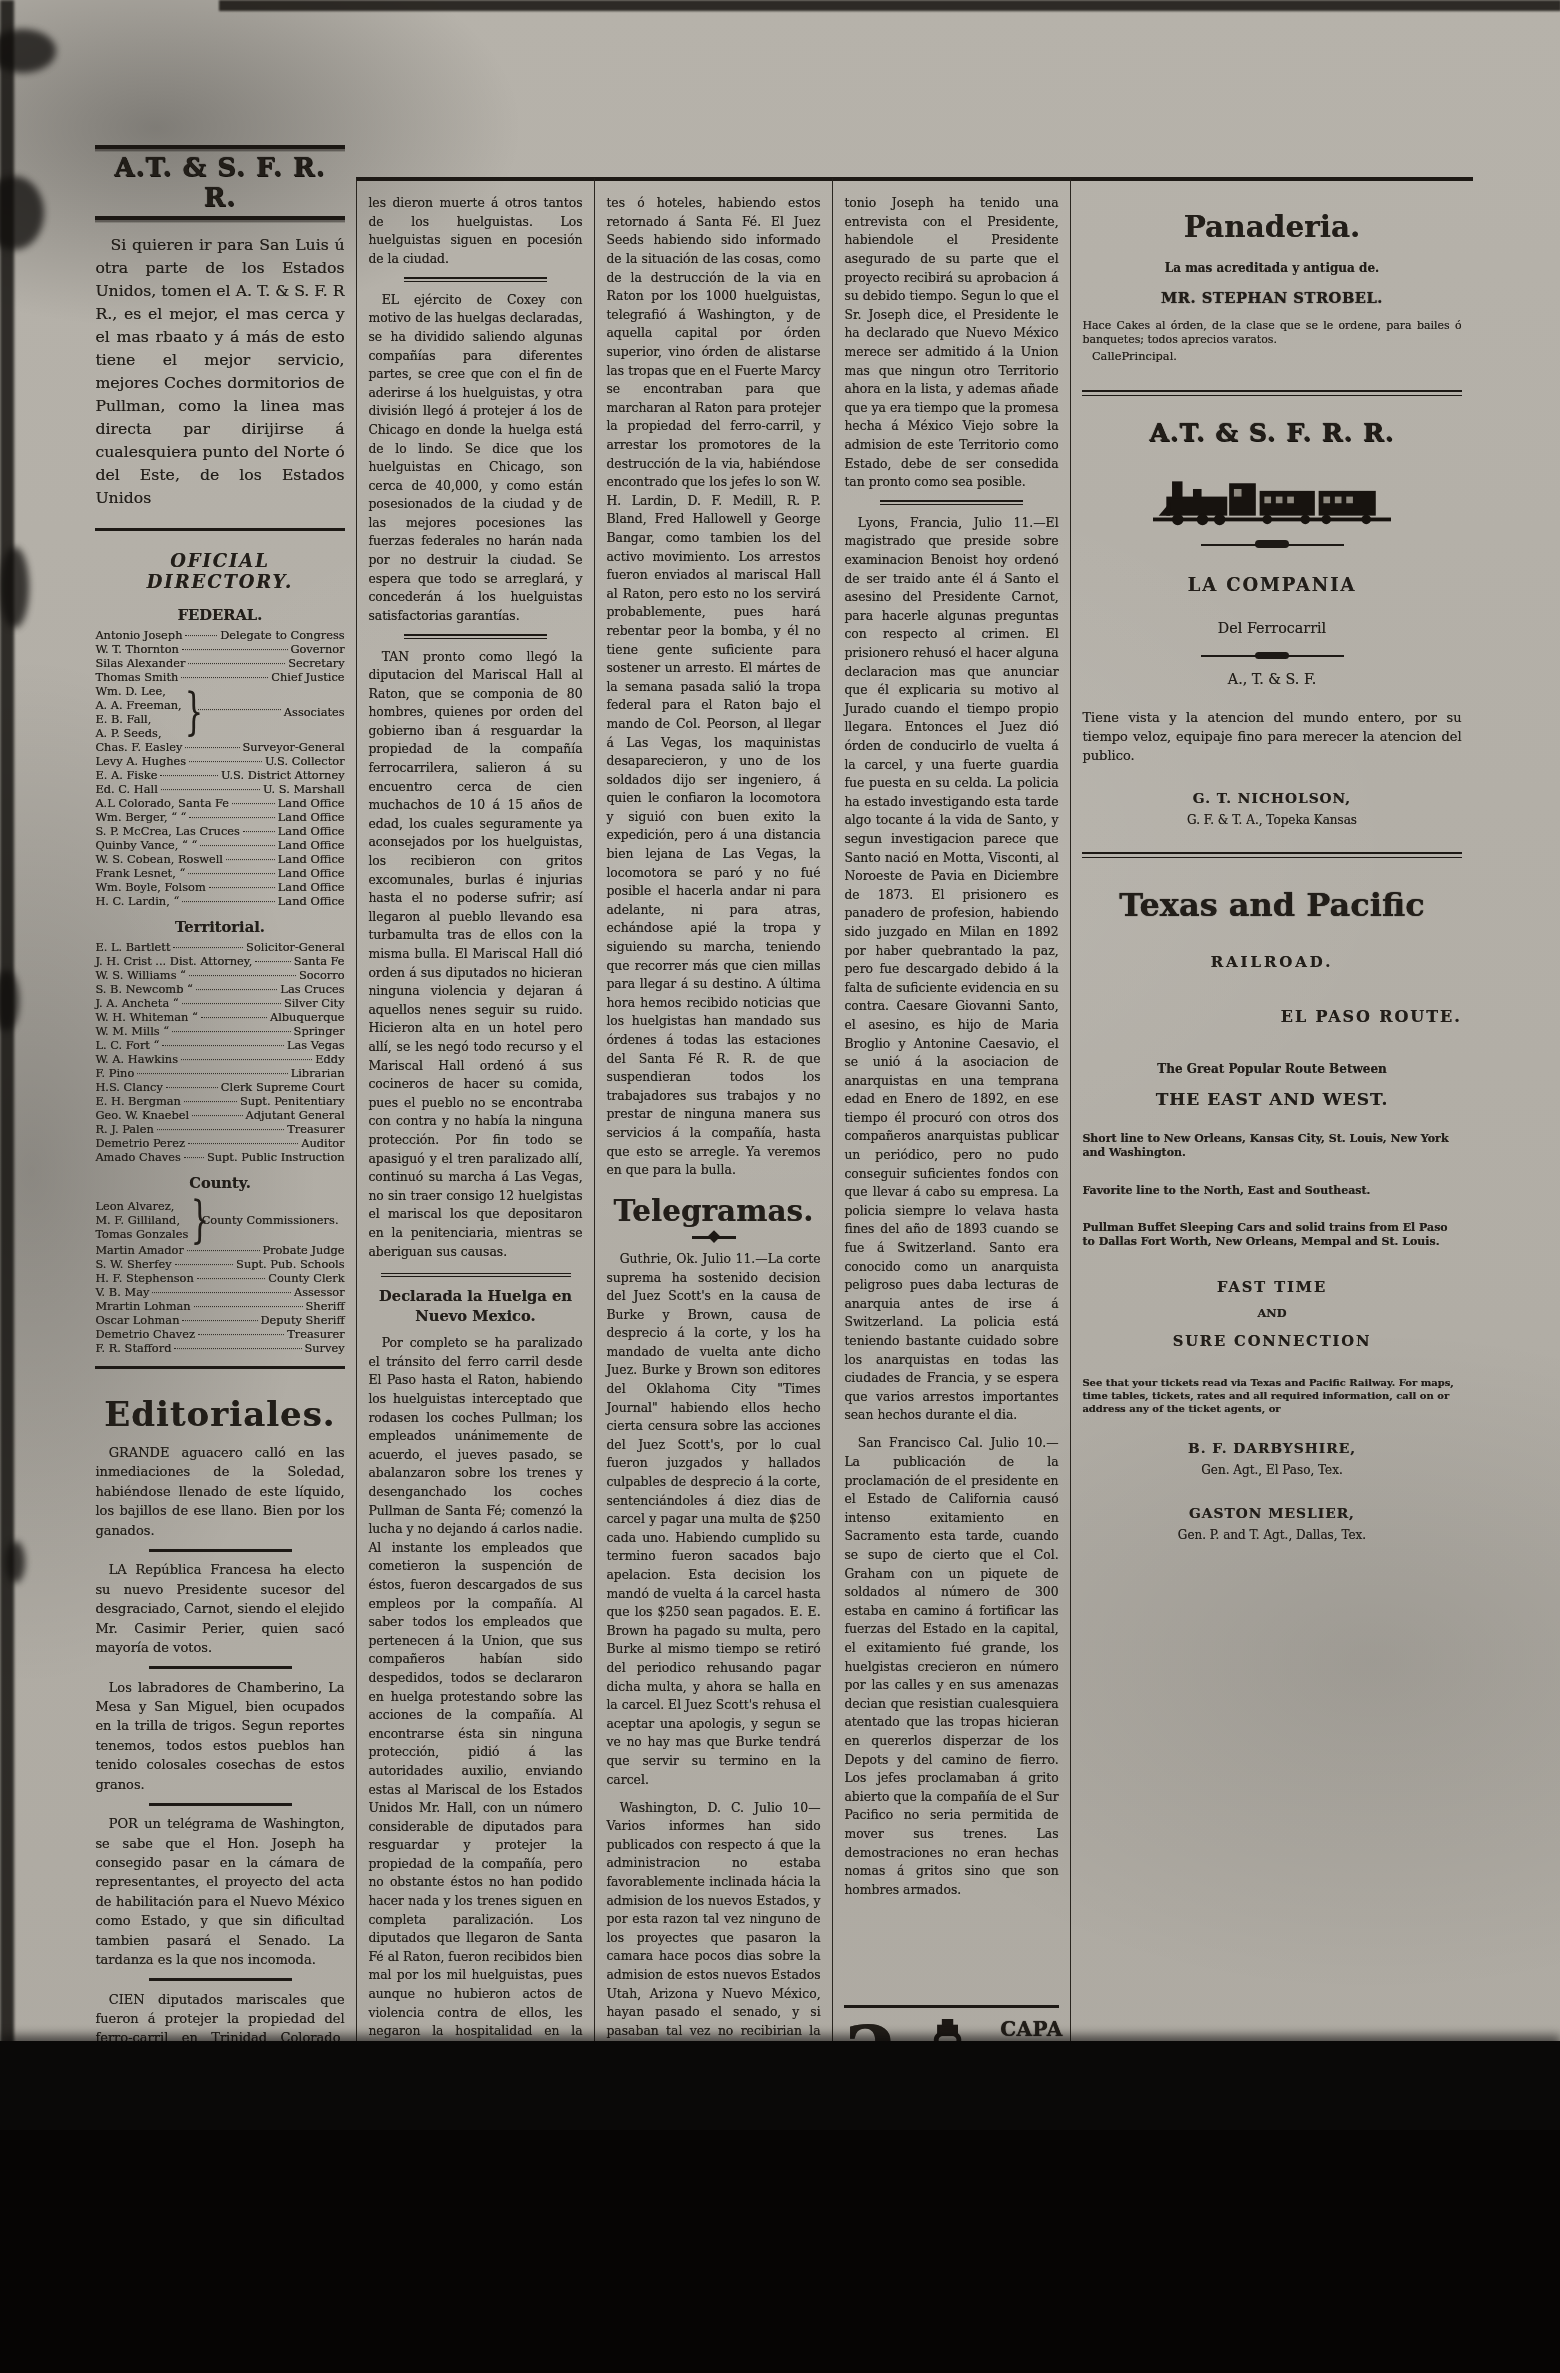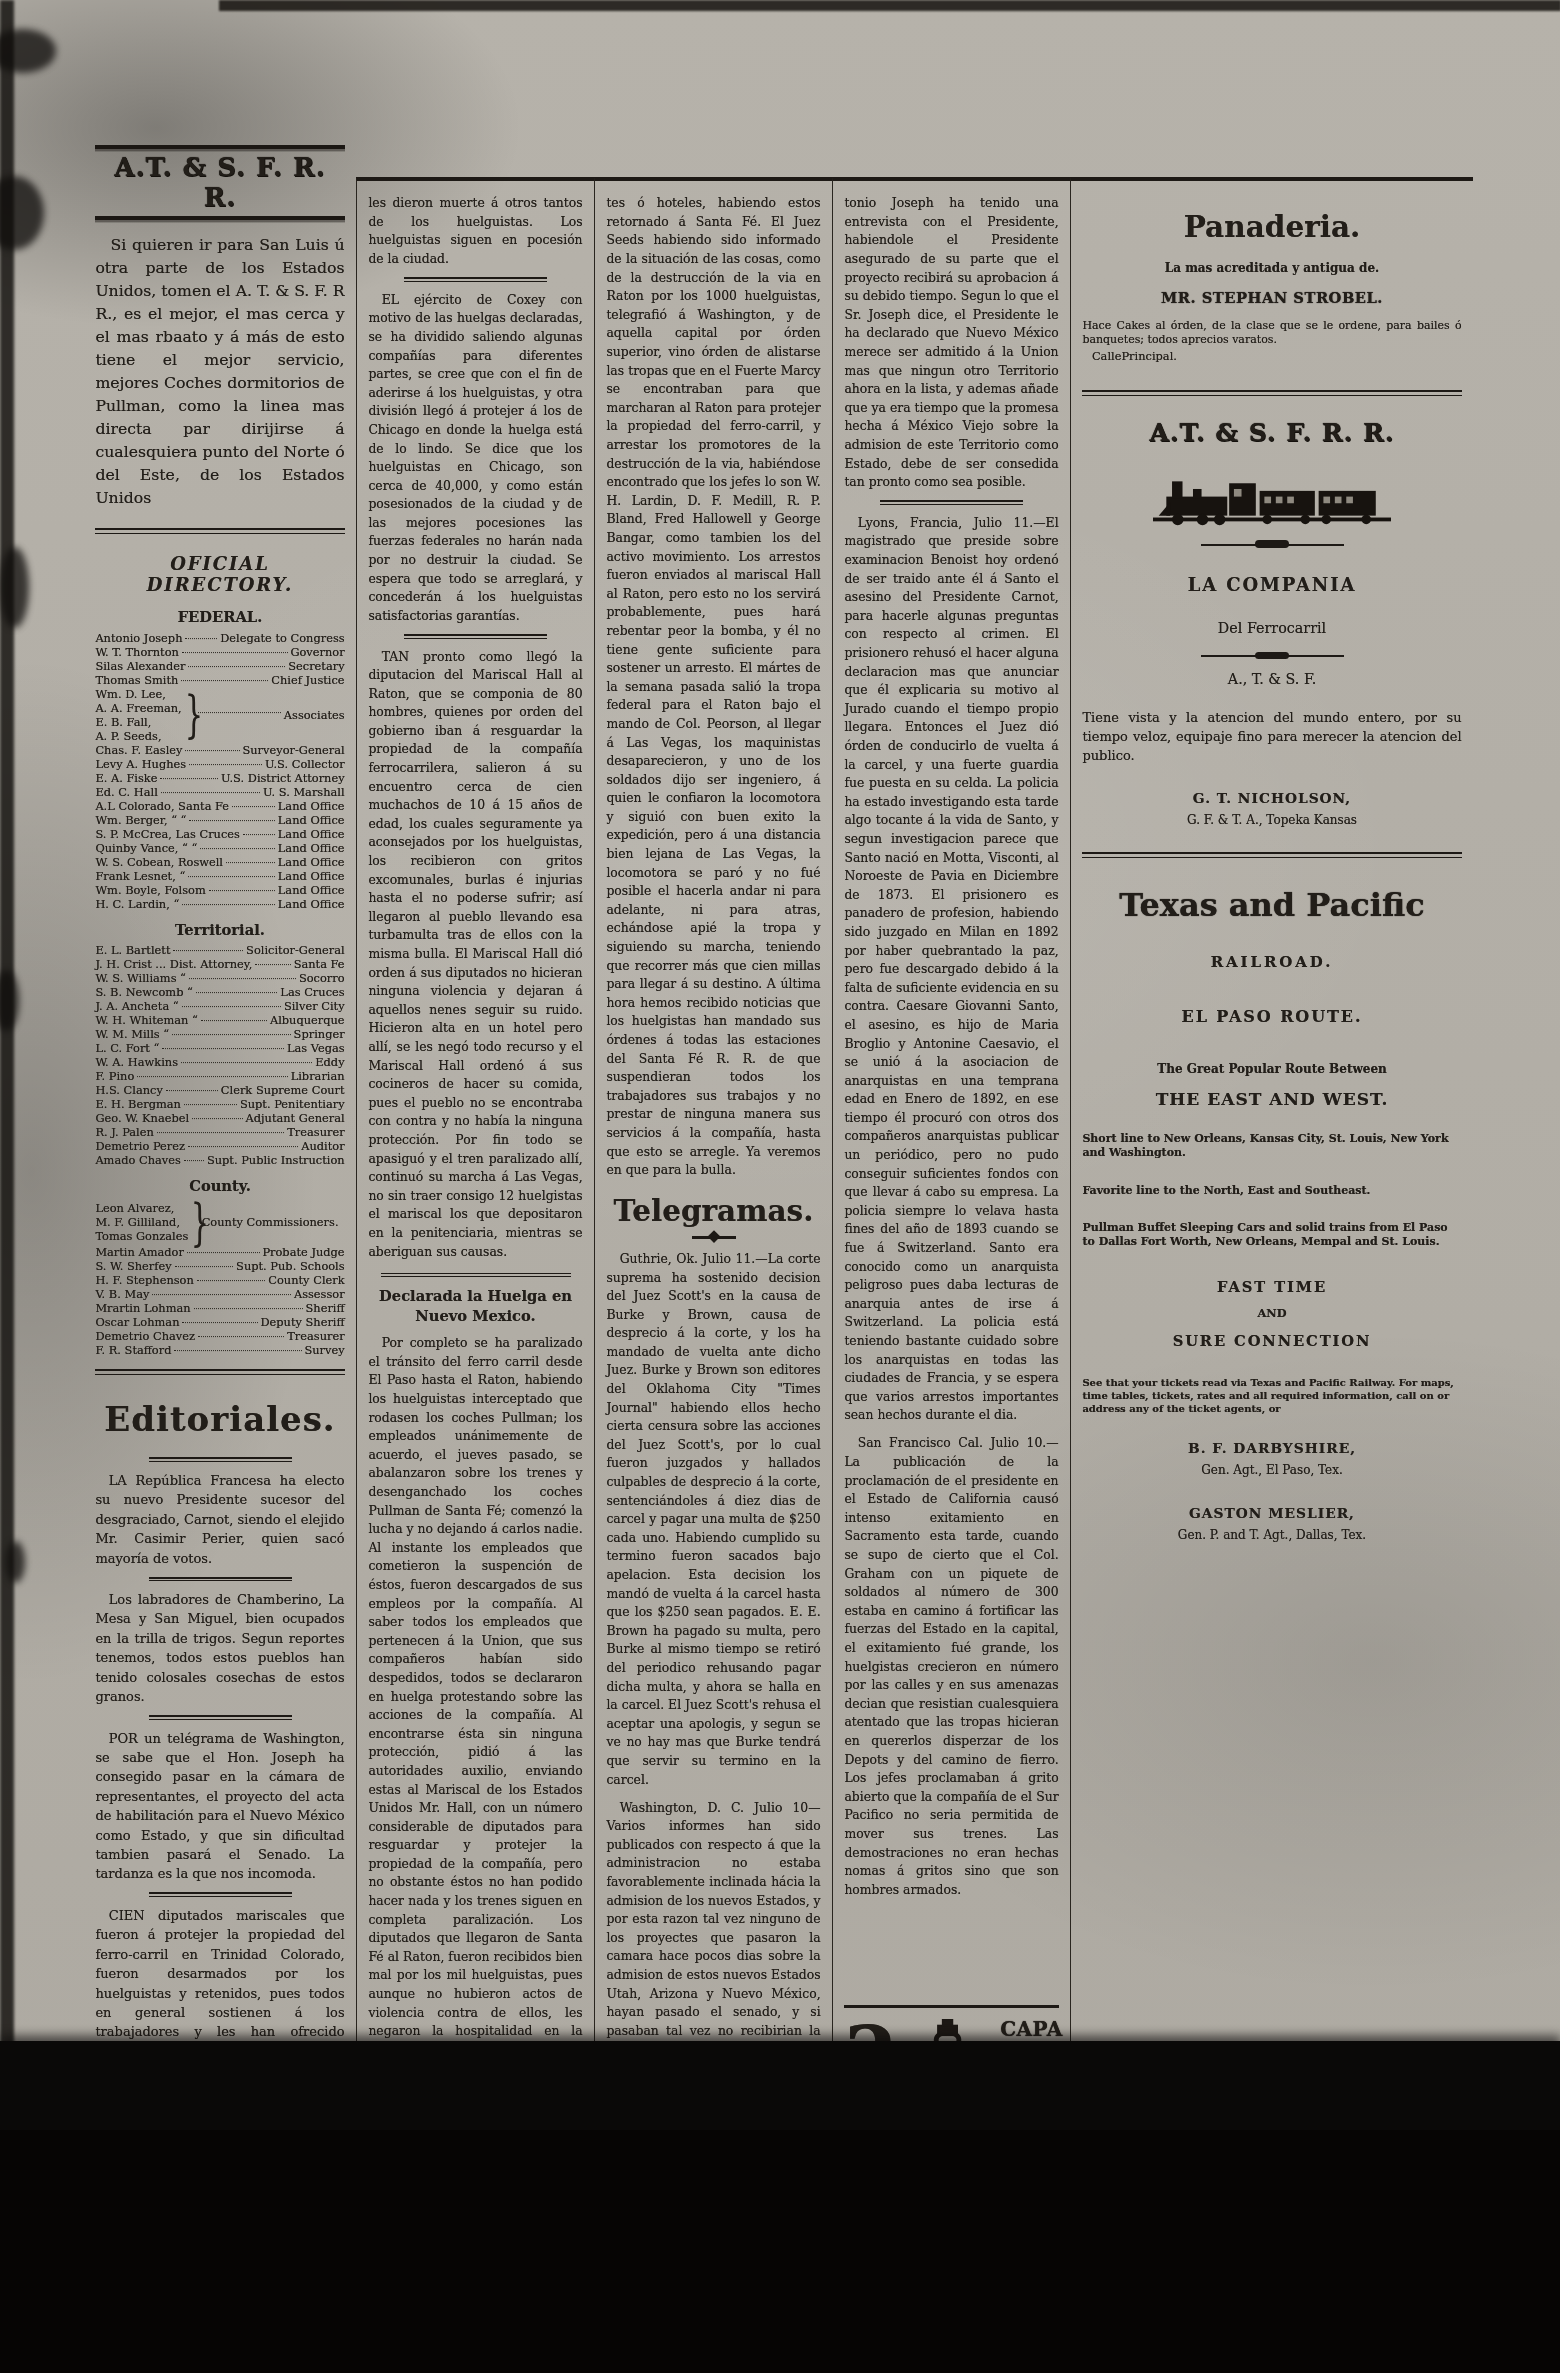--- a/index.html
+++ b/index.html
@@ -84,21 +84,21 @@
   .train { display:block; margin:21px auto 0; }
   .atsf2-body { font-size:14.7px; line-height:22px; text-align:justify; margin:13.3px 0 0; }
   .co1 { text-align:center; font-weight:bold; font-size:18px; letter-spacing:1.9px; margin:28.5px 0 0; }
   .co2 { text-align:center; font-size:14.3px; margin:25px 0 0; }
   .co3 { text-align:center; font-size:14.3px; margin:3.8px 0 0; }
   .tagline5 { font-size:13px; line-height:19px; text-align:justify; margin:21px 0 0; }
   .agent-n { text-align:center; font-weight:bold; font-size:13.8px; letter-spacing:1px; margin:25px 0 0; }
   .agent-t { text-align:center; font-size:12px; margin:6.7px 0 0; }
   .tp-title { font-size:32px; font-weight:bold; text-align:center; margin:17px 0 3.8px; text-shadow:0 0 1px #14110d; }
   .tp-sub1 { text-align:center; font-weight:bold; font-size:15px; letter-spacing:2.9px; margin:28.5px 0 0; }
-  .tp-sub2 { text-align:center; font-weight:bold; font-size:16px; letter-spacing:1.9px; margin:36px 0 8px; }
+  .tp-sub2 { text-align:right; font-weight:bold; font-size:16px; letter-spacing:1.9px; margin:36px 0 8px; }
   .tp-sub3 { text-align:center; font-weight:bold; font-size:12px; margin:36px 0 0; }
   .tp-sub4 { text-align:center; font-weight:bold; font-size:17px; letter-spacing:1px; margin:13.3px 0 0; }
   .tp-p { font-size:11px; line-height:14.3px; font-weight:bold; margin:23px 0 0; }
   .tp-fast,.tp-sure { text-align:center; font-weight:bold; font-size:14.7px; letter-spacing:1.9px; margin:28.5px 0 0; }
   .tp-and { text-align:center; font-weight:bold; font-size:11.4px; margin:11.4px 0 0; }
   .tp-sure { margin:11.4px 0 0; }
   .tp-note { font-size:10px; line-height:13px; font-weight:bold; margin:27px 0 0; }
 </style>
 </head>
 <body>
@@ -398,20 +398,21 @@
 
             <div class="dir-row">
               <span>F. R. Stafford</span>
               <span class="lead"></span>
               <span>Survey</span>
             </div>
           </div>
 
         <div class="sec-rule"></div>
         <div class="ed-title">Editoriales.</div>
+        <p class="ed-p">GRANDE aguacero calló en las inmediaciones de la Soledad, habiéndose llenado de este líquido, los bajillos de ese llano. Bien por los ganados.</p>
         <div class="divider"></div>
         <p class="ed-p">LA República Francesa ha electo su nuevo Presidente sucesor del desgraciado, Carnot, siendo el elejido Mr. Casimir Perier, quien sacó mayoría de votos.</p>
         <div class="divider"></div>
         <p class="ed-p">Los labradores de Chamberino, La Mesa y San Miguel, bien ocupados en la trilla de trigos. Segun reportes tenemos, todos estos pueblos han tenido colosales cosechas de estos granos.</p>
         <div class="divider"></div>
         <p class="ed-p">POR un telégrama de Washington, se sabe que el Hon. Joseph ha consegido pasar en la cámara de representantes, el proyecto del acta de habilitación para el Nuevo México como Estado, y que sin dificultad tambien pasará el Senado. La tardanza es la que nos incomoda.</p>
         <div class="divider"></div>
         <p class="ed-p">CIEN diputados mariscales que fueron á protejer la propiedad del ferro-carril en Trinidad Colorado, fueron desarmados por los huelguistas y retenidos, pues todos en general sostienen á los trabajadores y les han ofrecido armamento para que sostengan la huelga.</p>
         <div class="divider"></div>
         <p class="ed-p">Los huelguistas en Chicago el Jueves, incendiaron algunas estaciones, tomaron pocesión del depot principal y de los coches Pullman, habiendo matado á varios. Tambien los marisca-</p>

